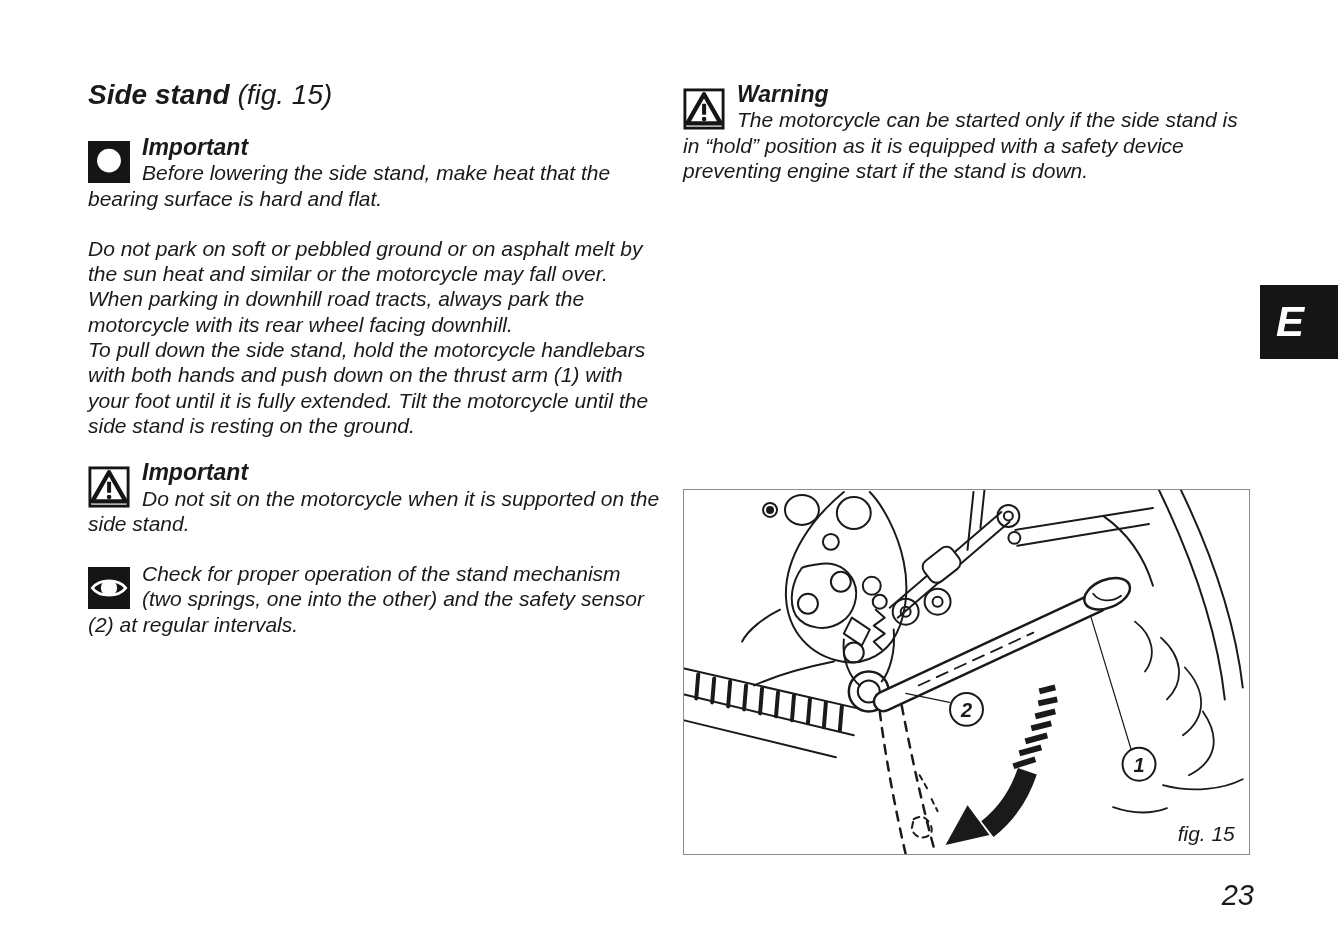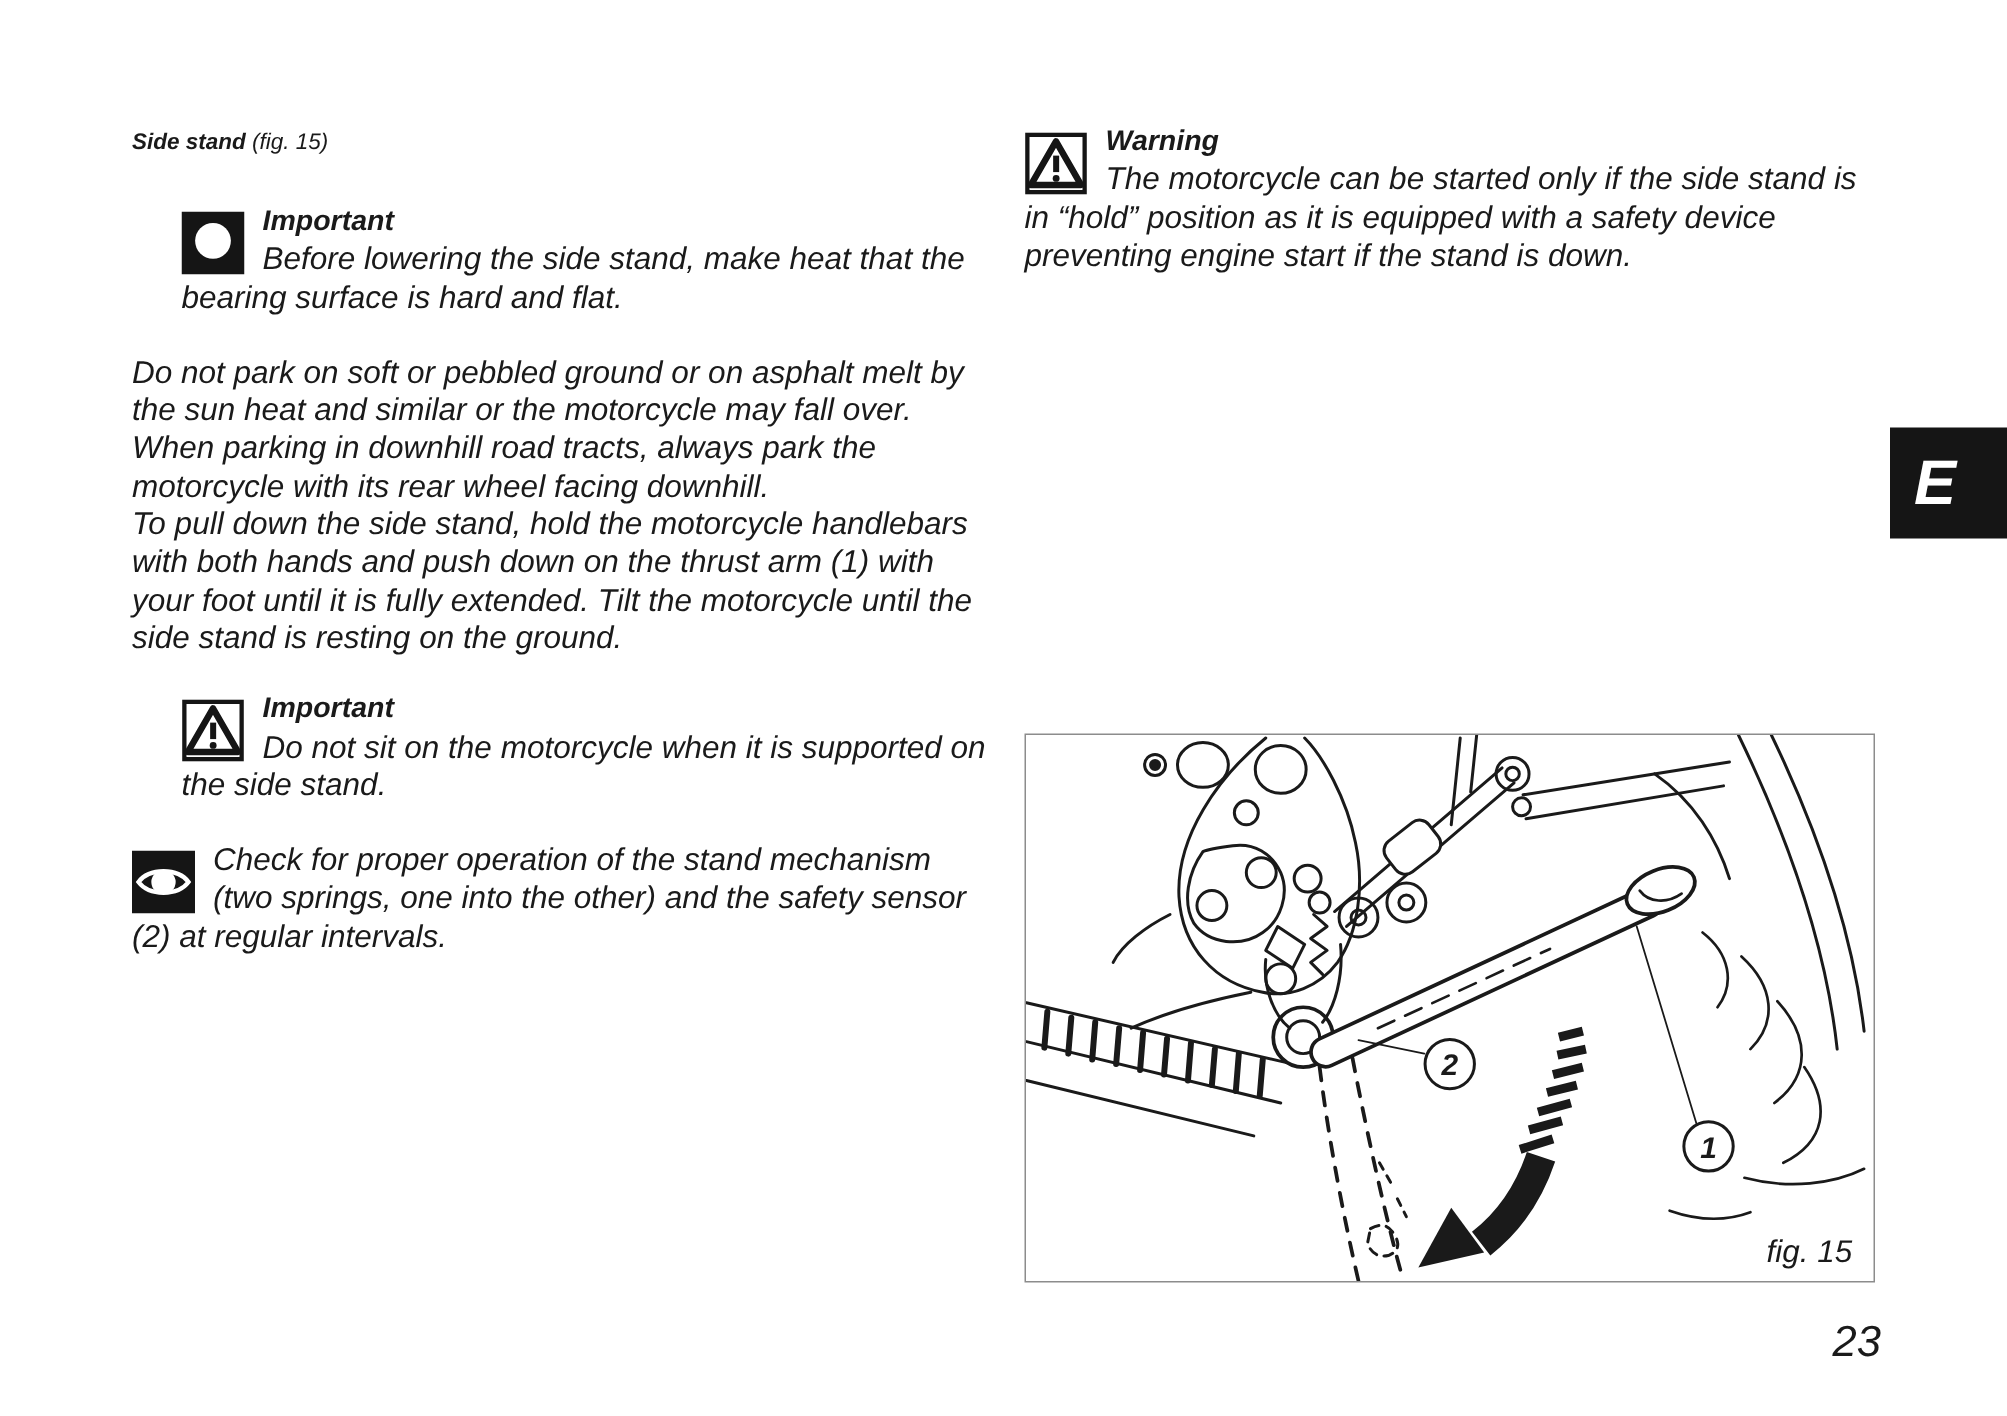--- a/index.html
+++ b/index.html
@@ -7,32 +7,32 @@
     position:relative; width:1338px; height:944px; margin:0 auto;
     background:#ffffff; overflow:hidden;
     font-family:"Liberation Sans", sans-serif;
     font-style:italic; color:#1a1a1a;
     -webkit-font-smoothing:antialiased;
   }
   .col { position:absolute; font-size:21px; line-height:25.3px; }
   .col-left  { left:88px;  top:82px; width:578px; }
   .col-right { left:683px; top:82px; width:574px; }
 
-  .doc-title { margin:0 0 27px 0; font-size:15px; line-height:26px; font-weight:bold; }
+  .doc-title { margin:0 0 27px 0; font-size:28px; line-height:26px; font-weight:bold; }
   .doc-title .ref { font-weight:normal; }
 
   .notice { margin:0; }
   .notice::after { content:""; display:block; clear:both; }
   .nicon { float:left; width:42px; height:42px; margin:6px 12px 0 0; }
   .nicon svg { display:block; width:42px; height:42px; }
-  .ntitle { margin:0; font-size:19px; font-weight:bold; line-height:25.3px; }
+  .ntitle { margin:0; font-size:23px; font-weight:bold; line-height:25.3px; }
   .nbody { margin:0; }
   .para p { margin:0; }
 
-  .mb25 { margin-bottom:25px;margin-left:33px; }
+  .mb25 { margin-bottom:25px; }
   .mb24 { margin-bottom:24px; }
   .mb22 { margin-bottom:22px; }
 
   .section-tab {
     position:absolute; left:1260px; top:285px; width:78px; height:74px;
     background:#151515; color:#ffffff;
     display:flex; align-items:center; justify-content:center;
     box-sizing:border-box; padding-right:18px;
     font-size:42px; font-weight:bold; font-style:italic;
   }

